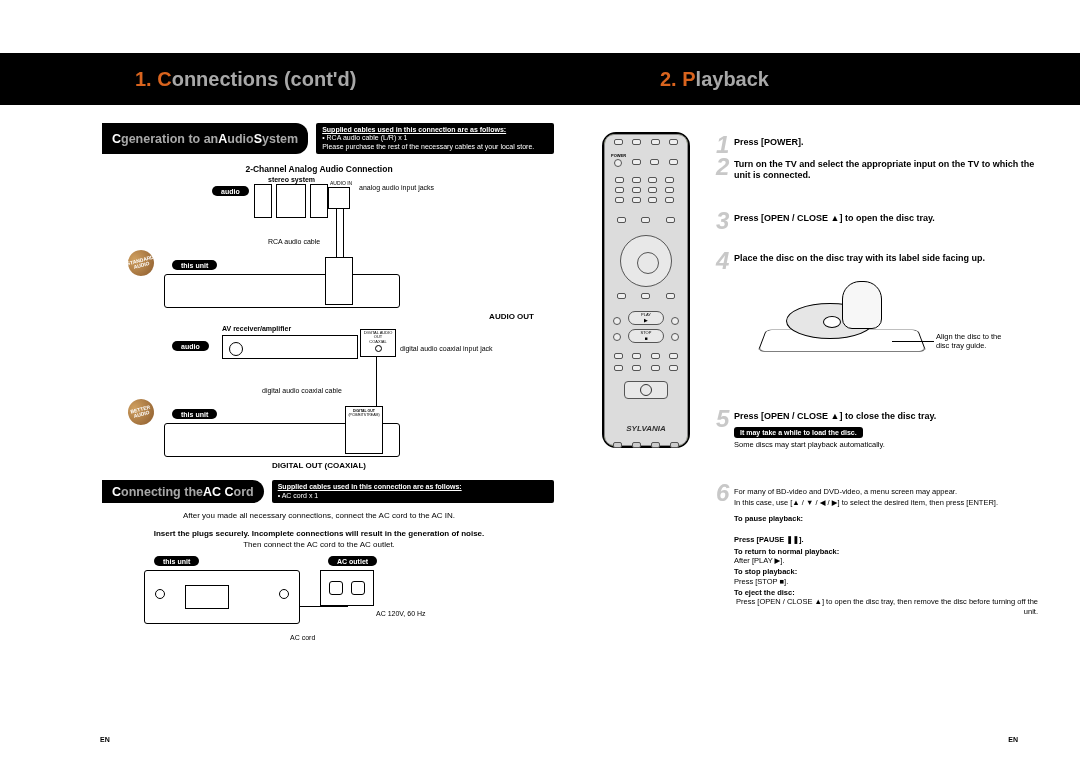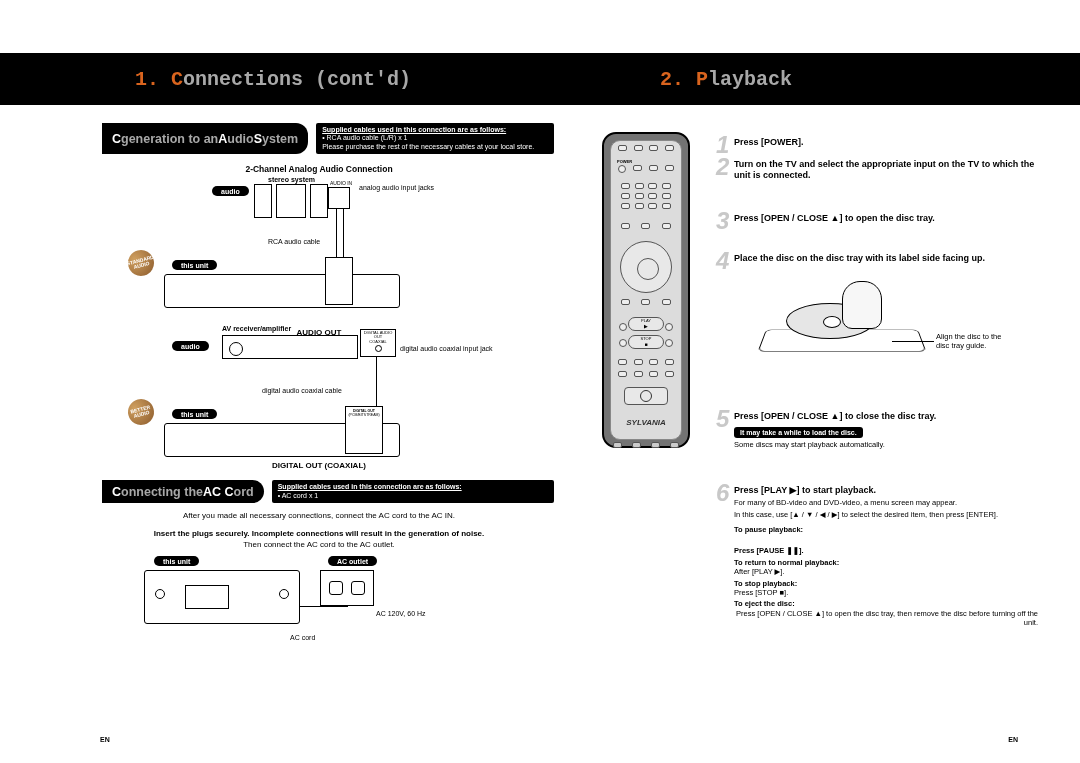--- a/index.html
+++ b/index.html
@@ -24,21 +24,20 @@
   }
   .section-header {
     background: #000;
     color: #a8a8a8;
     font-size: 20px;
     font-weight: bold;
     padding: 10px 20px;
     flex: 1;
     display: flex;
     align-items: center;
-    font-family: Liberation Mono, monospace;
   }
   .section-header .orange { color: #d9641e; }
   .section-header.left { padding-left: 135px; }
   .section-header.right { padding-left: 105px; }
   .page {
     position: absolute;
     top: 105px;
     width: 490px;
     height: 640px;
   }
@@ -146,22 +145,21 @@
   .en-footer.r { right: 62px; }
   
   .remote {
     position: absolute;
     top: 27px;
     left: 38px;
     width: 88px;
     height: 316px;
     border: 2px solid #000;
     border-radius: 14px;
-    background: #737373;
-    padding: 6px;
+    background: #84cc16;
   }
   .remote-inner {
     border: 1px solid #888;
     border-radius: 10px;
     width: 100%;
     height: 100%;
     position: relative;
     background: #dcdcdc;
   }
   .remote-row {
@@ -343,21 +341,21 @@
     <div class="wire" style="top:30px; left:239px; height:60px;"></div>
     <div class="tiny-text" style="top:60px; left:164px;">RCA audio cable</div>
 
     <div class="badge-circle" style="top:72px; left:24px;">
         <span>STANDARD AUDIO</span>
       </div>
     <div class="black-pill" style="top:82px; left:68px;">this unit</div>
     <div class="device-box" style="top:96px; left:60px; width:236px; height:34px; border-radius:3px;">
       <div class="port-box" style="top:-18px; right:46px; width:28px; height:48px;"></div>
     </div>
-    <div class="footer-label" style="position:absolute; top:148px; left:0; right:0;">AUDIO OUT</div>
+    <div class="footer-label" style="position:absolute; top:132px; left:0; right:0;text-align:right;">AUDIO OUT</div>
   </div>
 
   <div class="diagram-area">
     <div class="tiny-label" style="top:-2px; left:118px;">AV receiver/amplifier</div>
     <div class="black-pill" style="top:14px; left:68px;">audio</div>
     <div class="device-box" style="top:8px; left:118px; width:136px; height:24px;">
       <div style="position:absolute; top:6px; left:6px; width:14px; height:14px; border:1px solid #000; border-radius:50%;"></div>
     </div>
     <div class="port-box" style="top:2px; left:256px; width:36px; height:28px;">
       <div style="font-size:4px; text-align:center; line-height:1; padding-top:1px;">DIGITAL AUDIO OUT</div>
@@ -529,21 +527,20 @@
     <div class="step-num">5</div>
     <div class="step-text">Press [OPEN / CLOSE ▲] to close the disc tray.</div>
     <div style="margin-top:4px;">
       <span class="note-black">It may take a while to load the disc.</span>
     </div>
     <div class="step-sub">Some discs may start playback automatically.</div>
   </div>
 
   <div class="playback-step" style="top:380px;">
     <div class="step-num">6</div>
-    <div class="step-text">Press [PLAY ▶] to start playback.</div>
     <div class="step-sub">For many of BD-video and DVD-video, a menu screen may appear.</div>
     <div class="step-sub">In this case, use [▲ / ▼ / ◀ / ▶] to select the desired item, then press [ENTER].</div>
 
     <div class="step-sub" style="margin-top:6px; font-weight:bold;">To pause playback:</div>
     <div class="step-sub" style="margin-top:12px;font-weight:bold;">Press [PAUSE ❚❚].</div>
     <div class="step-sub" style="font-weight:bold;">To return to normal playback:</div>
     <div class="step-sub" style="margin-top:0;">After [PLAY ▶].</div>
     <div class="step-sub" style="font-weight:bold;">To stop playback:</div>
     <div class="step-sub" style="margin-top:0;">Press [STOP ■].</div>
     <div class="step-sub" style="font-weight:bold;">To eject the disc:</div>

